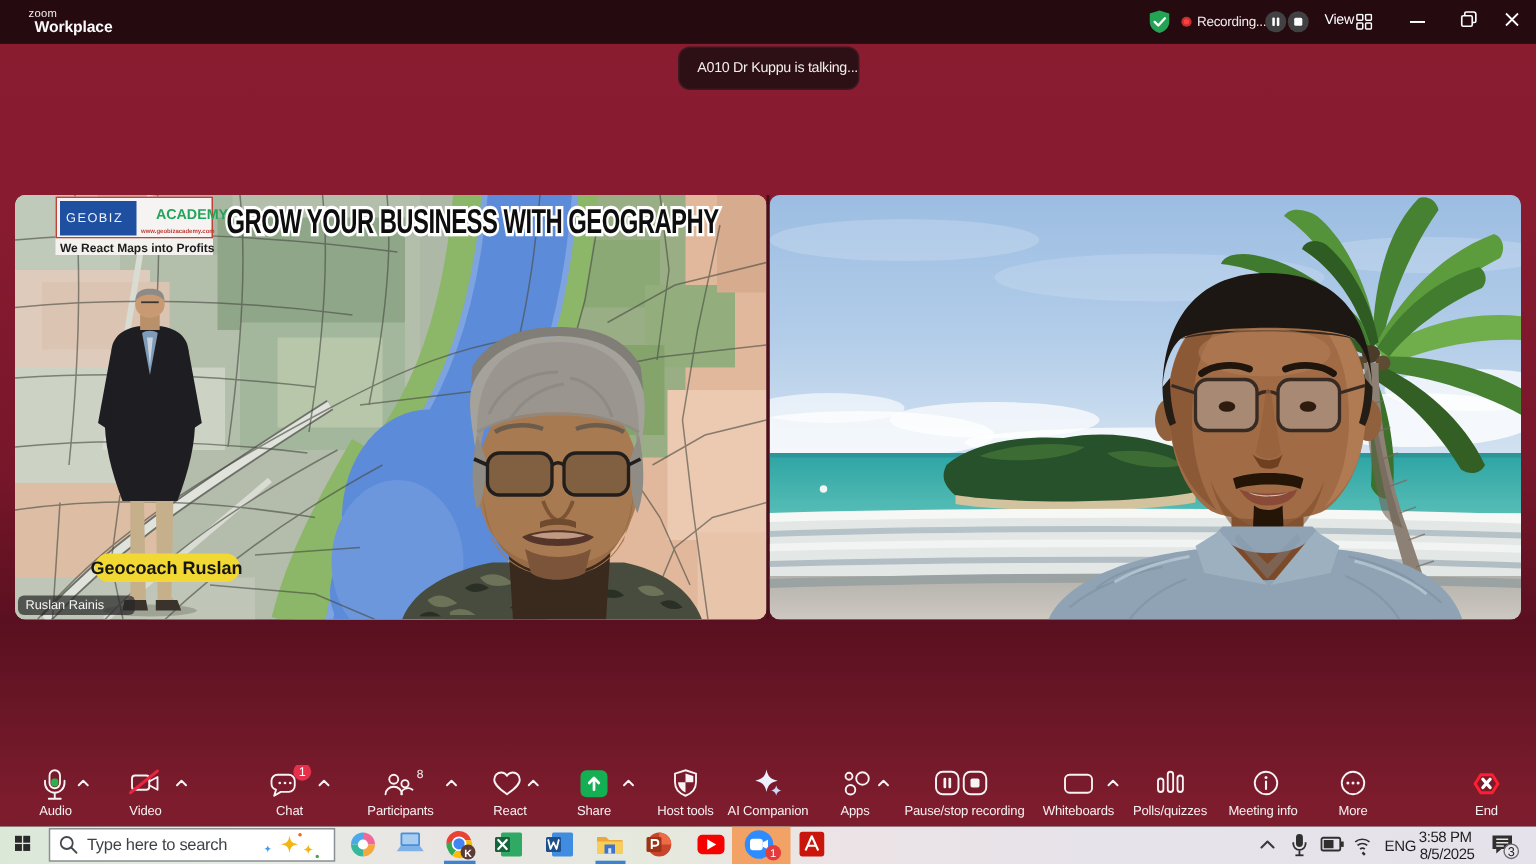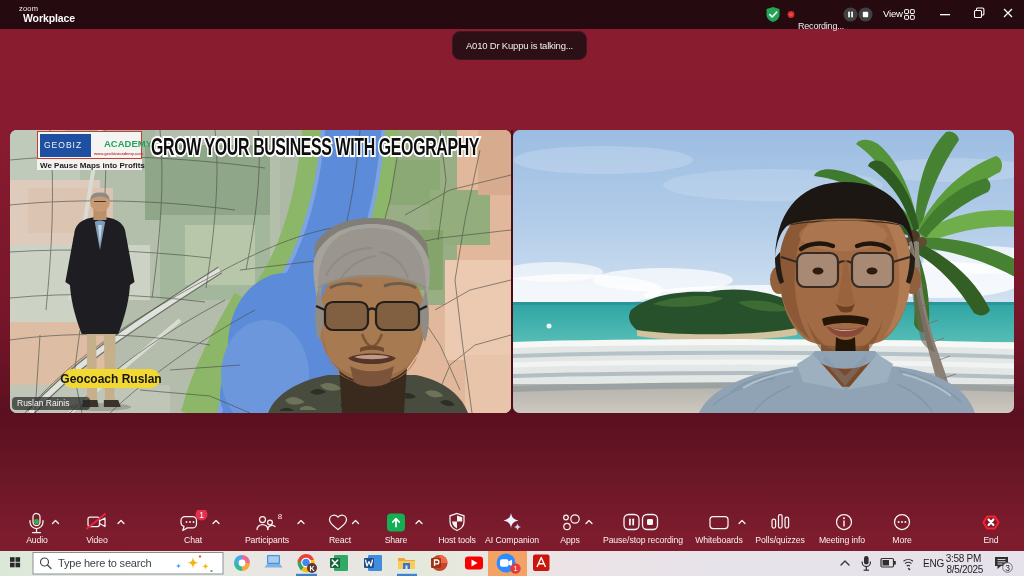--- a/index.html
+++ b/index.html
@@ -10,22 +10,22 @@
   
   #titlebar { left:0; top:0; width:1024px; height:29px; background:#250a10; color:#fff; }
   #zlogo1 { left:19px; top:4px; font-size:7.5px; font-weight:normal; letter-spacing:0.2px; color:#f3eef0;}
   #zlogo2 { left:23px; top:12px; font-size:10.5px; font-weight:700; letter-spacing:-0.1px; color:#fafafa;}
   .tbtxt { color:#f0ecee; font-size:9px; letter-spacing:-0.2px; }
 
   
   #main { left:0; top:29px; width:1024px; height:522px;
     background:linear-gradient(180deg,#8a1c30 0%, #891b30 20%, #77162a 55%, #5a1020 74%, #6b1727 86%, #7d1c2d 97%, #7e1c2d 100%); }
 
-  #toast { left:452px; top:31px; width:135px; height:29px; background:#2c1016; border:1px solid #3a1a20; border-radius:8px;
-    color:#f2eded; font-size:9.5px; letter-spacing:-0.2px; line-height:27px; text-align:center; white-space:nowrap; }
+  #toast { left:452px; top:31px; width:121px; height:29px; background:#2c1016; border:1px solid #3a1a20; border-radius:8px;
+    color:#f2eded; font-size:9.5px; letter-spacing:-0.2px; line-height:27px; text-align:right; white-space:nowrap; }
 
   .tile { top:130px; width:501px; height:283px; overflow:hidden; background:#888; border-radius:7px; }
   #tileL { left:10px; }
   #tileR { left:513px; }
 
   .nametag { position:absolute; left:2px; bottom:3px; background:rgba(40,40,40,0.72); color:#f5f5f5;
     font-size:8.5px; padding:1px 21px 2px 5px; border-radius:4px; white-space:nowrap; }
 
   
   #taskbar { left:0; top:551px; width:1024px; height:25px;
@@ -39,21 +39,21 @@
 <div id="titlebar" class="abs"></div>
 <div id="zlogo1" class="abs">zoom</div>
 <div id="zlogo2" class="abs">Workplace</div>
 
 <svg class="abs" style="left:760px;top:4px" width="160" height="21" viewBox="0 0 160 21">
   <path d="M13 3 L19.5 5 V10.5 C19.5 14.5 16.5 17 13 18 C9.5 17 6.5 14.5 6.5 10.5 V5 Z" fill="#23a455"></path>
   <path d="M9.8 10.6 L12.2 13 L16.6 8.2" stroke="#fff" stroke-width="1.6" fill="none" stroke-linecap="round" stroke-linejoin="round"></path>
   <circle cx="31" cy="10.5" r="3.4" fill="#c83030"></circle>
   <circle cx="31" cy="10.5" r="1.8" fill="#ff4040"></circle>
 </svg>
-<div class="abs tbtxt" style="left:798px;top:21px;">Recording...</div>
+<div class="abs tbtxt" style="left:798px;top:9px;">Recording...</div>
 <svg class="abs" style="left:843px;top:6px" width="34" height="17" viewBox="0 0 34 17">
   <circle cx="7.5" cy="8.5" r="7" fill="#414144"></circle>
   <rect x="5.2" y="5.6" width="1.7" height="5.8" rx="0.7" fill="#fff"></rect>
   <rect x="8.2" y="5.6" width="1.7" height="5.8" rx="0.7" fill="#fff"></rect>
   <circle cx="22.5" cy="8.5" r="7" fill="#414144"></circle>
   <rect x="19.8" y="5.8" width="5.4" height="5.4" rx="1" fill="#fff"></rect>
 </svg>
 <div class="abs" style="left:883px;top:8px;color:#fff;font-size:9.5px;letter-spacing:-0.2px;">View</div>
 <svg class="abs" style="left:904px;top:9px" width="11" height="11" viewBox="0 0 11 11">
   <g fill="none" stroke="#fff" stroke-width="1">
@@ -193,21 +193,21 @@
 
   <rect x="0" y="0" width="501" height="283" fill="none"></rect>
 </svg>
 
 <div class="abs" style="left:27px;top:1px;width:105px;height:28px;background:#f6f4f2;border:1.5px solid #c04038;"></div>
 <div class="abs" style="left:29.5px;top:3.5px;width:51px;height:23px;background:#1e4fa0;"></div>
 <div class="abs" style="left:34px;top:9.5px;font-size:8.5px;letter-spacing:1px;color:#f0f2f8;">GEOBIZ</div>
 <div class="abs" style="left:83px;top:8px;font-size:9.5px;font-weight:bold;letter-spacing:0px;color:#22a55a;margin-left:11px;">ACADEMY</div>
 <div class="abs" style="left:84px;top:20.5px;font-size:4px;font-weight:bold;color:#c04038;">www.geobizacademy.com</div>
 <div class="abs" style="left:27px;top:29px;width:105px;height:11px;background:#f4f2ef;"></div>
-<div class="abs" style="left:30px;top:30.5px;font-size:8px;font-weight:bold;color:#1c1c1c;">We Pause Maps into Profits</div>
+<div class="abs" style="left:30px;top:30.5px;font-size:8px;font-weight:bold;color:#1c1c1c;">We React Maps into Profits</div>
 
 <svg class="abs" style="left:0;top:0" width="501" height="40" viewBox="0 0 501 40">
   <text x="141" y="25" font-family="Liberation Sans" font-size="23" font-weight="bold" fill="#0d0d0d" stroke="#fff" stroke-width="4.2" paint-order="stroke" letter-spacing="-0.5" textLength="328" lengthAdjust="spacingAndGlyphs">GROW YOUR BUSINESS WITH GEOGRAPHY</text>
 </svg>
 <div class="nametag">Ruslan Rainis</div>
 </div>
 <div id="tileR" class="abs tile">
 <svg width="501" height="283" viewBox="0 0 501 283">
   <defs>
     <linearGradient id="sky" x1="0" y1="0" x2="0" y2="1">

